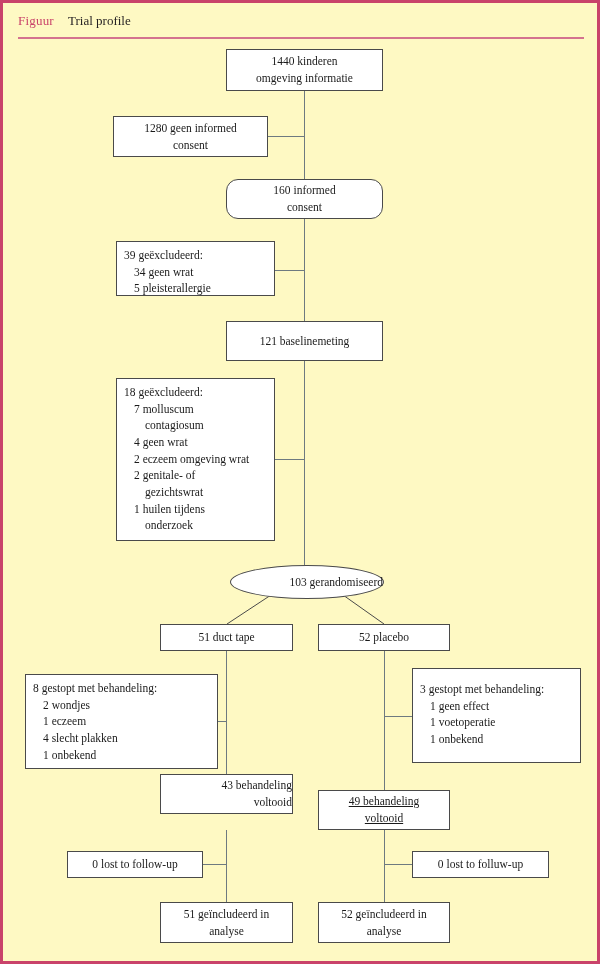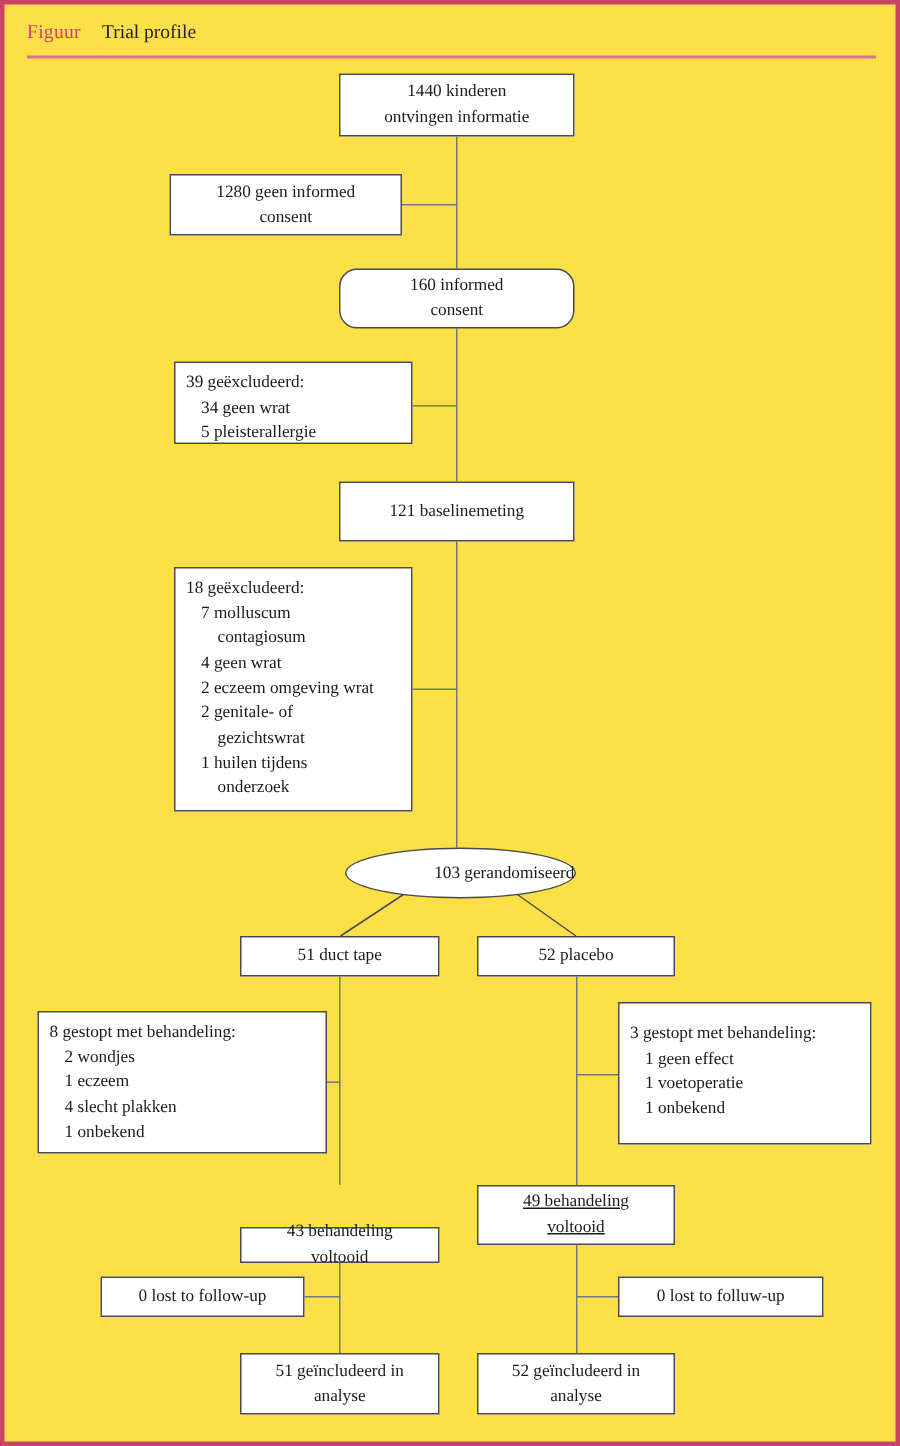--- a/index.html
+++ b/index.html
@@ -11,21 +11,21 @@
     width: 600px;
     height: 964px;
     font-family: "Liberation Serif", serif;
   }
 
   #figure-panel {
     position: relative;
     width: 600px;
     height: 964px;
     box-sizing: border-box;
-    background: #fde047;
+    background: #fef9c3;
     border: 3px solid #c9436a;
     overflow: hidden;
   }
 
   
   #figure-header {
     position: absolute;
     left: 15px;
     top: 8px;
     width: 566px;
@@ -144,21 +144,21 @@
   <div class="conn h" style="left:200px; top:861px; width:24px;"></div>
   <div class="conn h" style="left:199px; top:718px; width:25px;"></div>
 
   <div class="conn v" style="left:381px; top:648px; height:139px;"></div>
   <div class="conn v" style="left:381px; top:827px; height:72px;"></div>
   <div class="conn h" style="left:381px; top:861px; width:28px;"></div>
   <div class="conn h" style="left:381px; top:713px; width:28px;"></div>
 
   <div class="node center" style="left:223px; top:46px; width:157px; height:42px;">
     <span class="line">1440 kinderen</span>
-    <span class="line">ontvingen informatie</span>
+    <span class="line">omgeving informatie</span>
   </div>
 
   <div class="node center" style="left:110px; top:113px; width:155px; height:41px;">
     <span class="line">1280 geen informed</span>
     <span class="line">consent</span>
   </div>
 
   <div class="node center" style="left:223px; top:176px; width:157px; height:40px;border-radius:12px;">
     <span class="line">160 informed</span>
     <span class="line">consent</span>
@@ -206,21 +206,21 @@
     <span class="item">1 onbekend</span>
   </div>
 
   <div class="node listbox" style="left:409px; top:665px; width:169px; height:95px; padding-top:12px;">
     <span class="line">3 gestopt met behandeling:</span>
     <span class="item">1 geen effect</span>
     <span class="item">1 voetoperatie</span>
     <span class="item">1 onbekend</span>
   </div>
 
-  <div class="node center" style="left:157px; top:815px; width:133px; height:24px;">
+  <div class="node center" style="left:157px; top:771px; width:133px; height:40px;align-items:flex-end;">
     <span class="line">43 behandeling</span>
     <span class="line">voltooid</span>
   </div>
 
   <div class="node center" style="left:315px; top:787px; width:132px; height:40px;text-decoration:underline;">
     <span class="line">49 behandeling</span>
     <span class="line">voltooid</span>
   </div>
 
   <div class="node center" style="left:64px; top:848px; width:136px; height:27px;">

